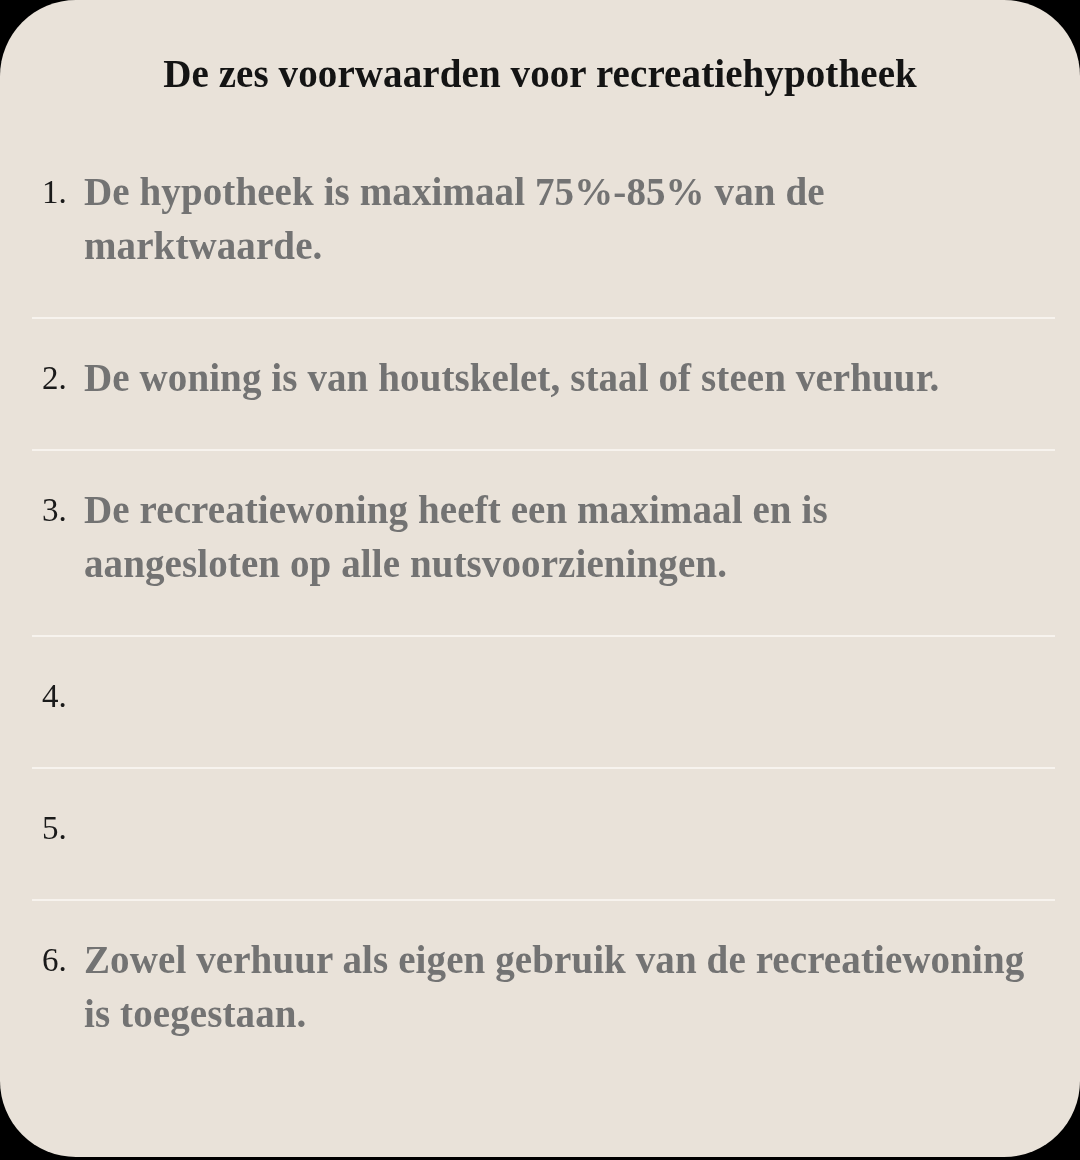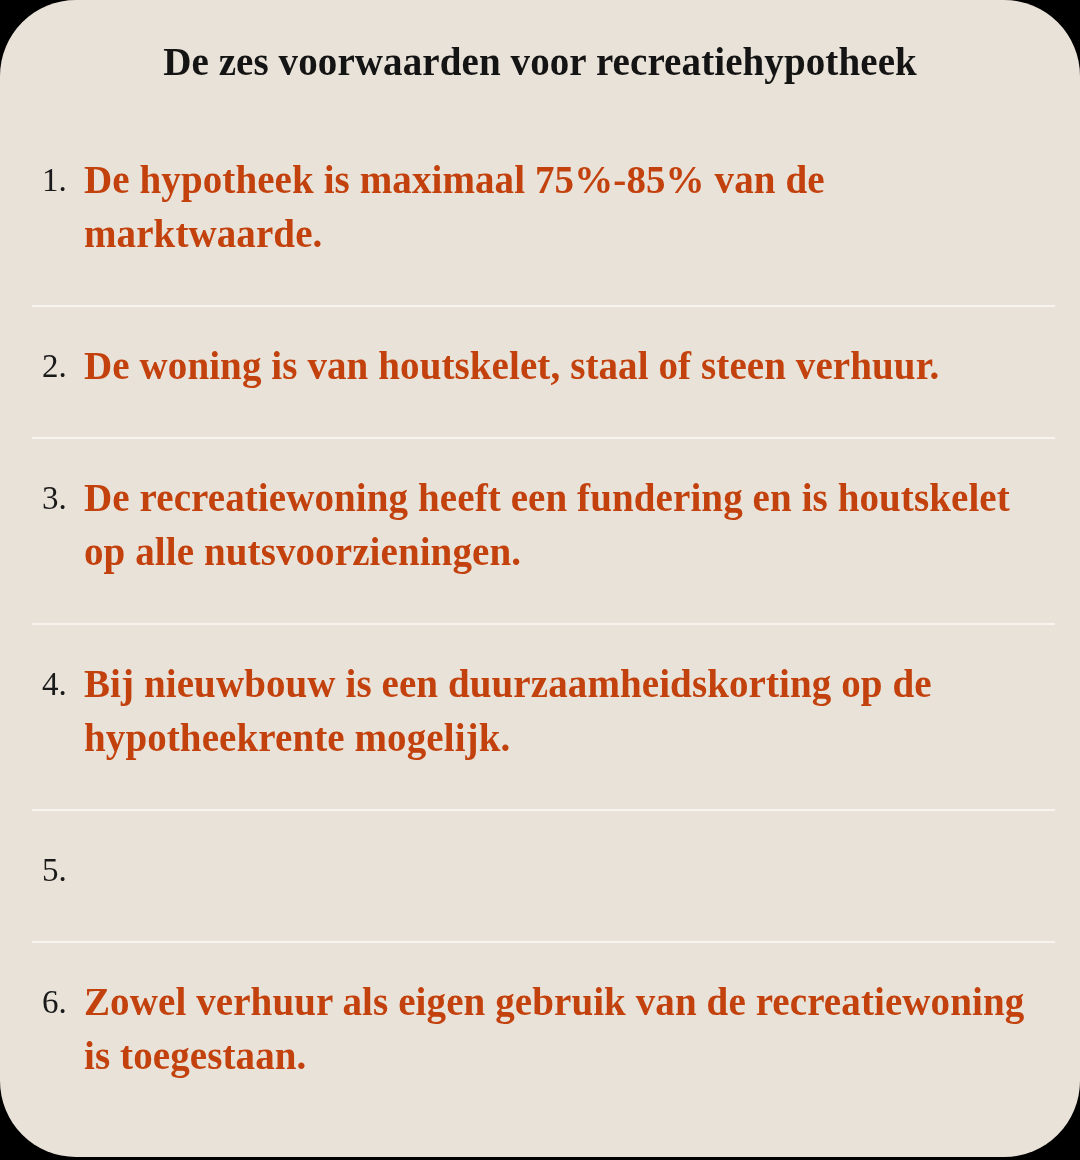--- a/index.html
+++ b/index.html
@@ -26,21 +26,21 @@
     overflow: hidden;
   }
 
   .card-title {
     text-align: center;
     color: #141414;
     font-size: 39px;
     font-weight: bold;
     letter-spacing: 0.1px;
     line-height: 1.15;
-    margin: 0;
+    margin: 12px;
     padding: 40px 40px 0 40px;
   }
 
   .conditions-list {
     list-style: none;
     margin: 0;
     padding: 0;
   }
 
   .condition-item {
@@ -56,21 +56,21 @@
     font-size: 33px;
     font-weight: normal;
     line-height: 54px;
     width: 42px;
     text-align: left;
     white-space: nowrap;
   }
 
   .condition-text {
     flex: 1 1 auto;
-    color: #c2410c;
+    color: #737373;
     font-size: 39px;
     font-weight: bold;
     line-height: 54px;
     letter-spacing: 0.1px;
     padding-right: 20px;
   }
 
   .item-divider {
     height: 2px;
     background: #f7f3ee;
@@ -102,27 +102,26 @@
     <hr class="item-divider">
 
     <li class="condition-item item-2">
       <span class="condition-number">2.</span>
       <span class="condition-text">De woning is van houtskelet, staal of steen verhuur.</span>
     </li>
     <hr class="item-divider">
 
     <li class="condition-item item-3">
       <span class="condition-number">3.</span>
-      <span class="condition-text">De recreatiewoning heeft een fundering en is houtskelet op alle nutsvoorzieningen.</span>
+      <span class="condition-text">De recreatiewoning heeft een maximaal en is aangesloten op alle nutsvoorzieningen.</span>
     </li>
     <hr class="item-divider">
 
     <li class="condition-item item-4">
       <span class="condition-number">4.</span>
-      <span class="condition-text">Bij nieuwbouw is een duurzaamheidskorting op de hypotheekrente mogelijk.</span>
     </li>
     <hr class="item-divider">
 
     <li class="condition-item item-5">
       <span class="condition-number">5.</span>
     </li>
     <hr class="item-divider">
 
     <li class="condition-item item-6">
       <span class="condition-number">6.</span>

